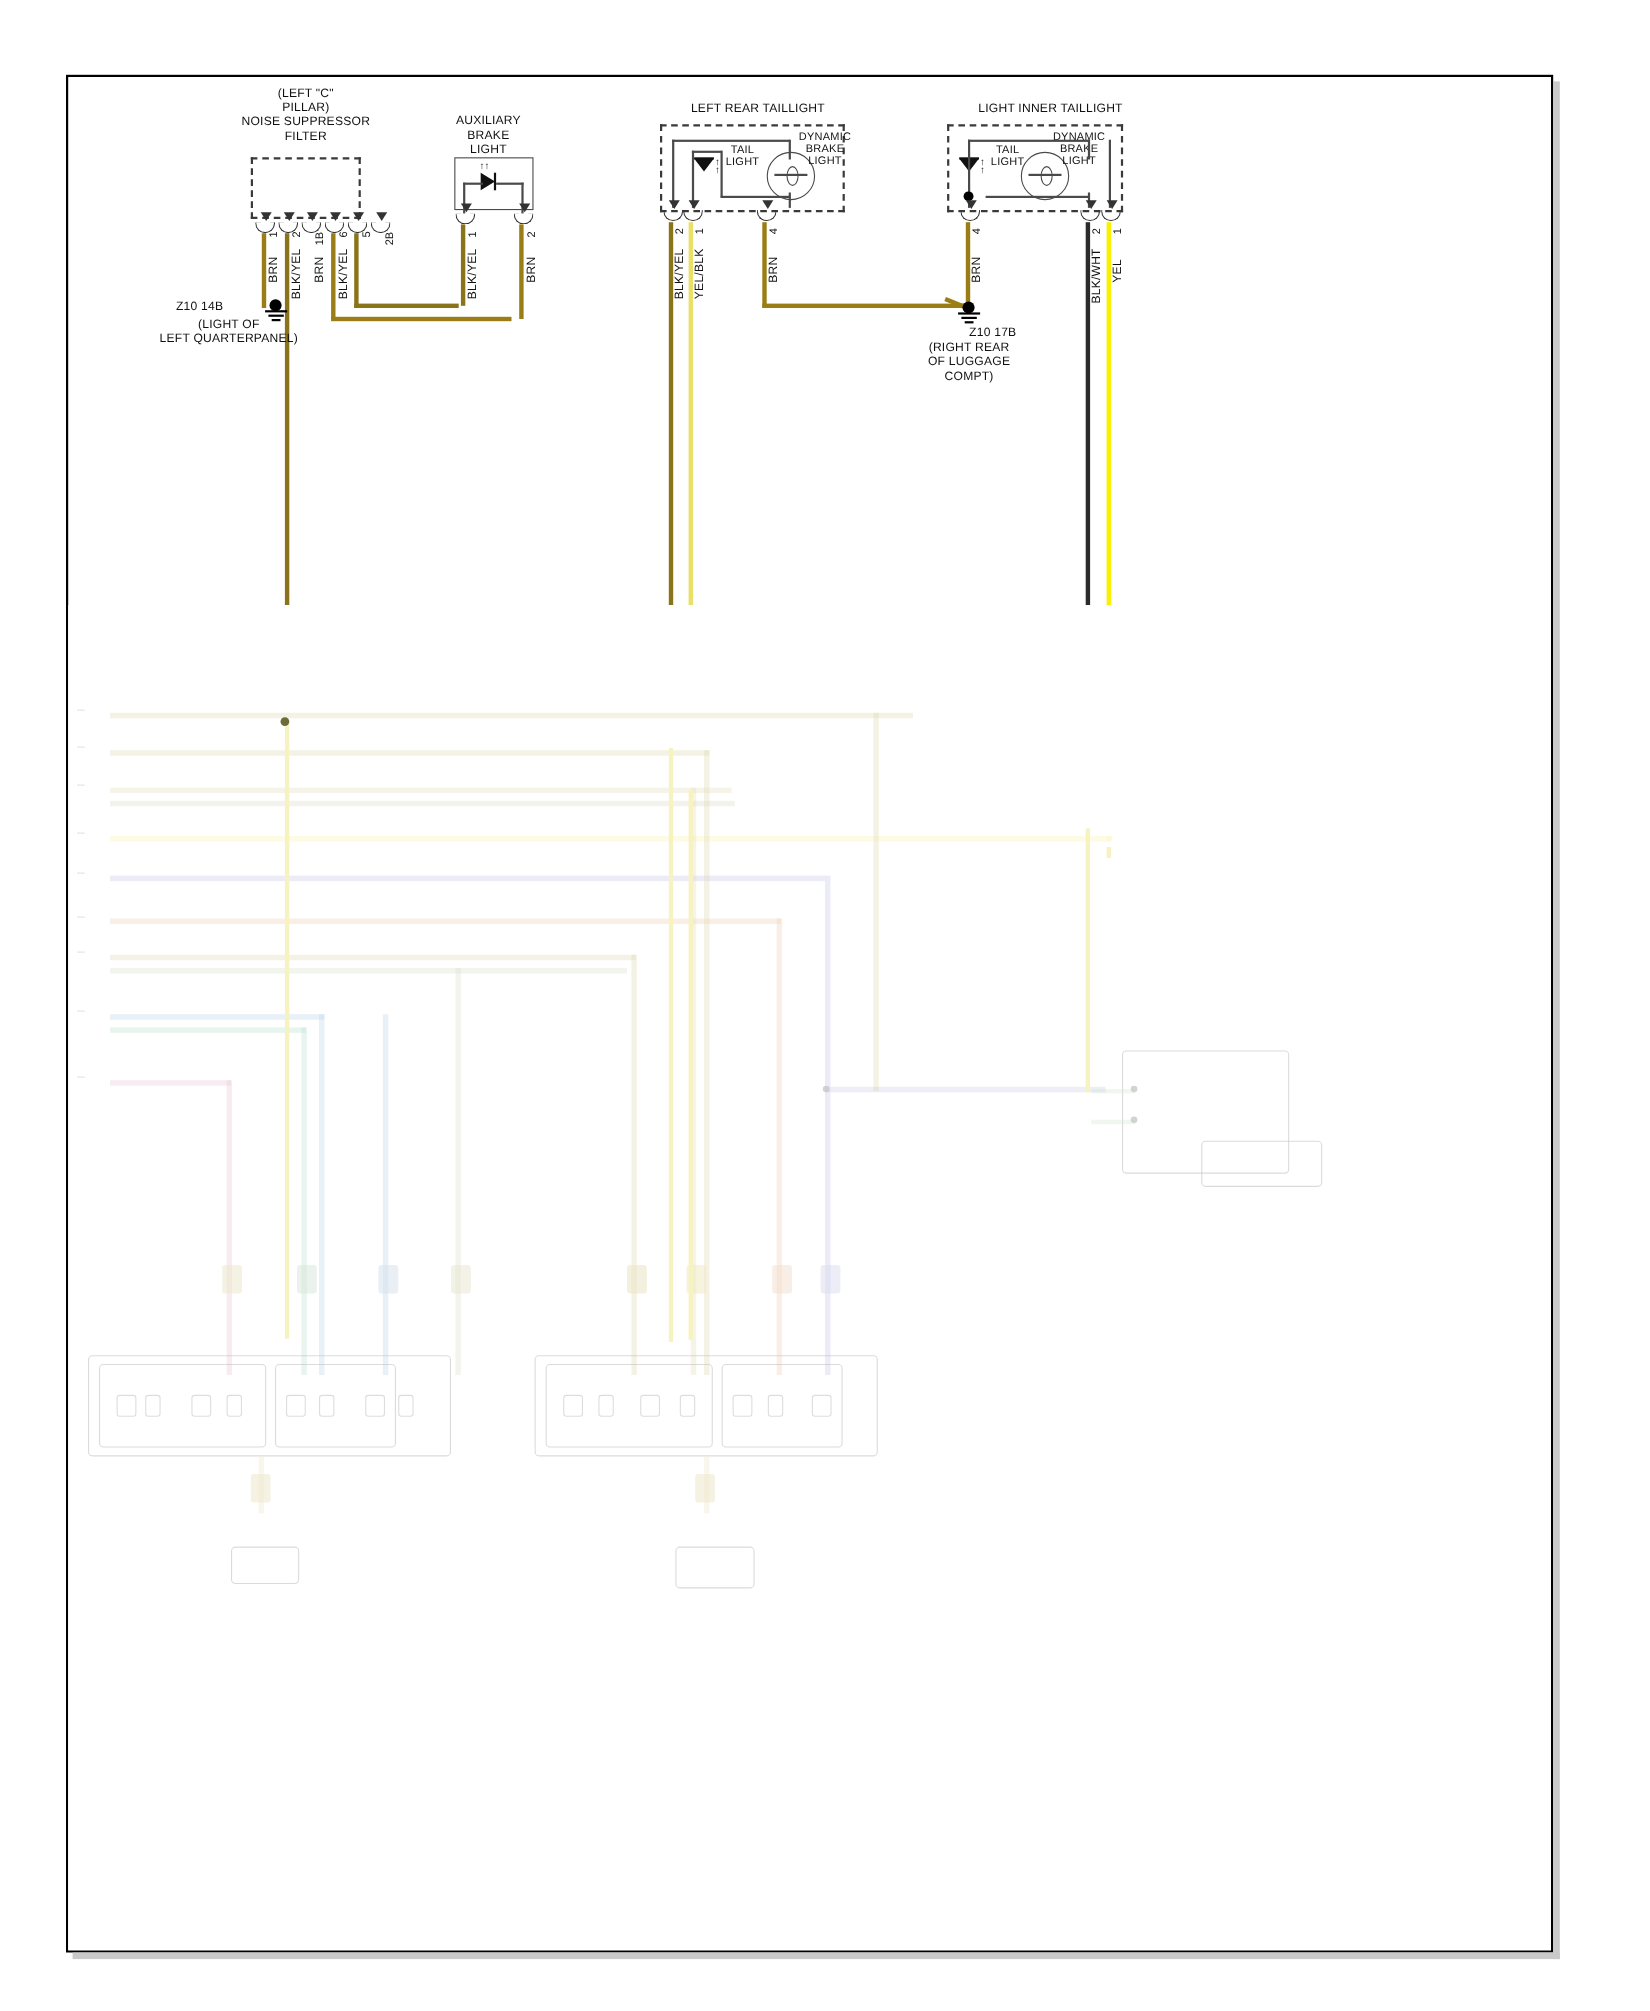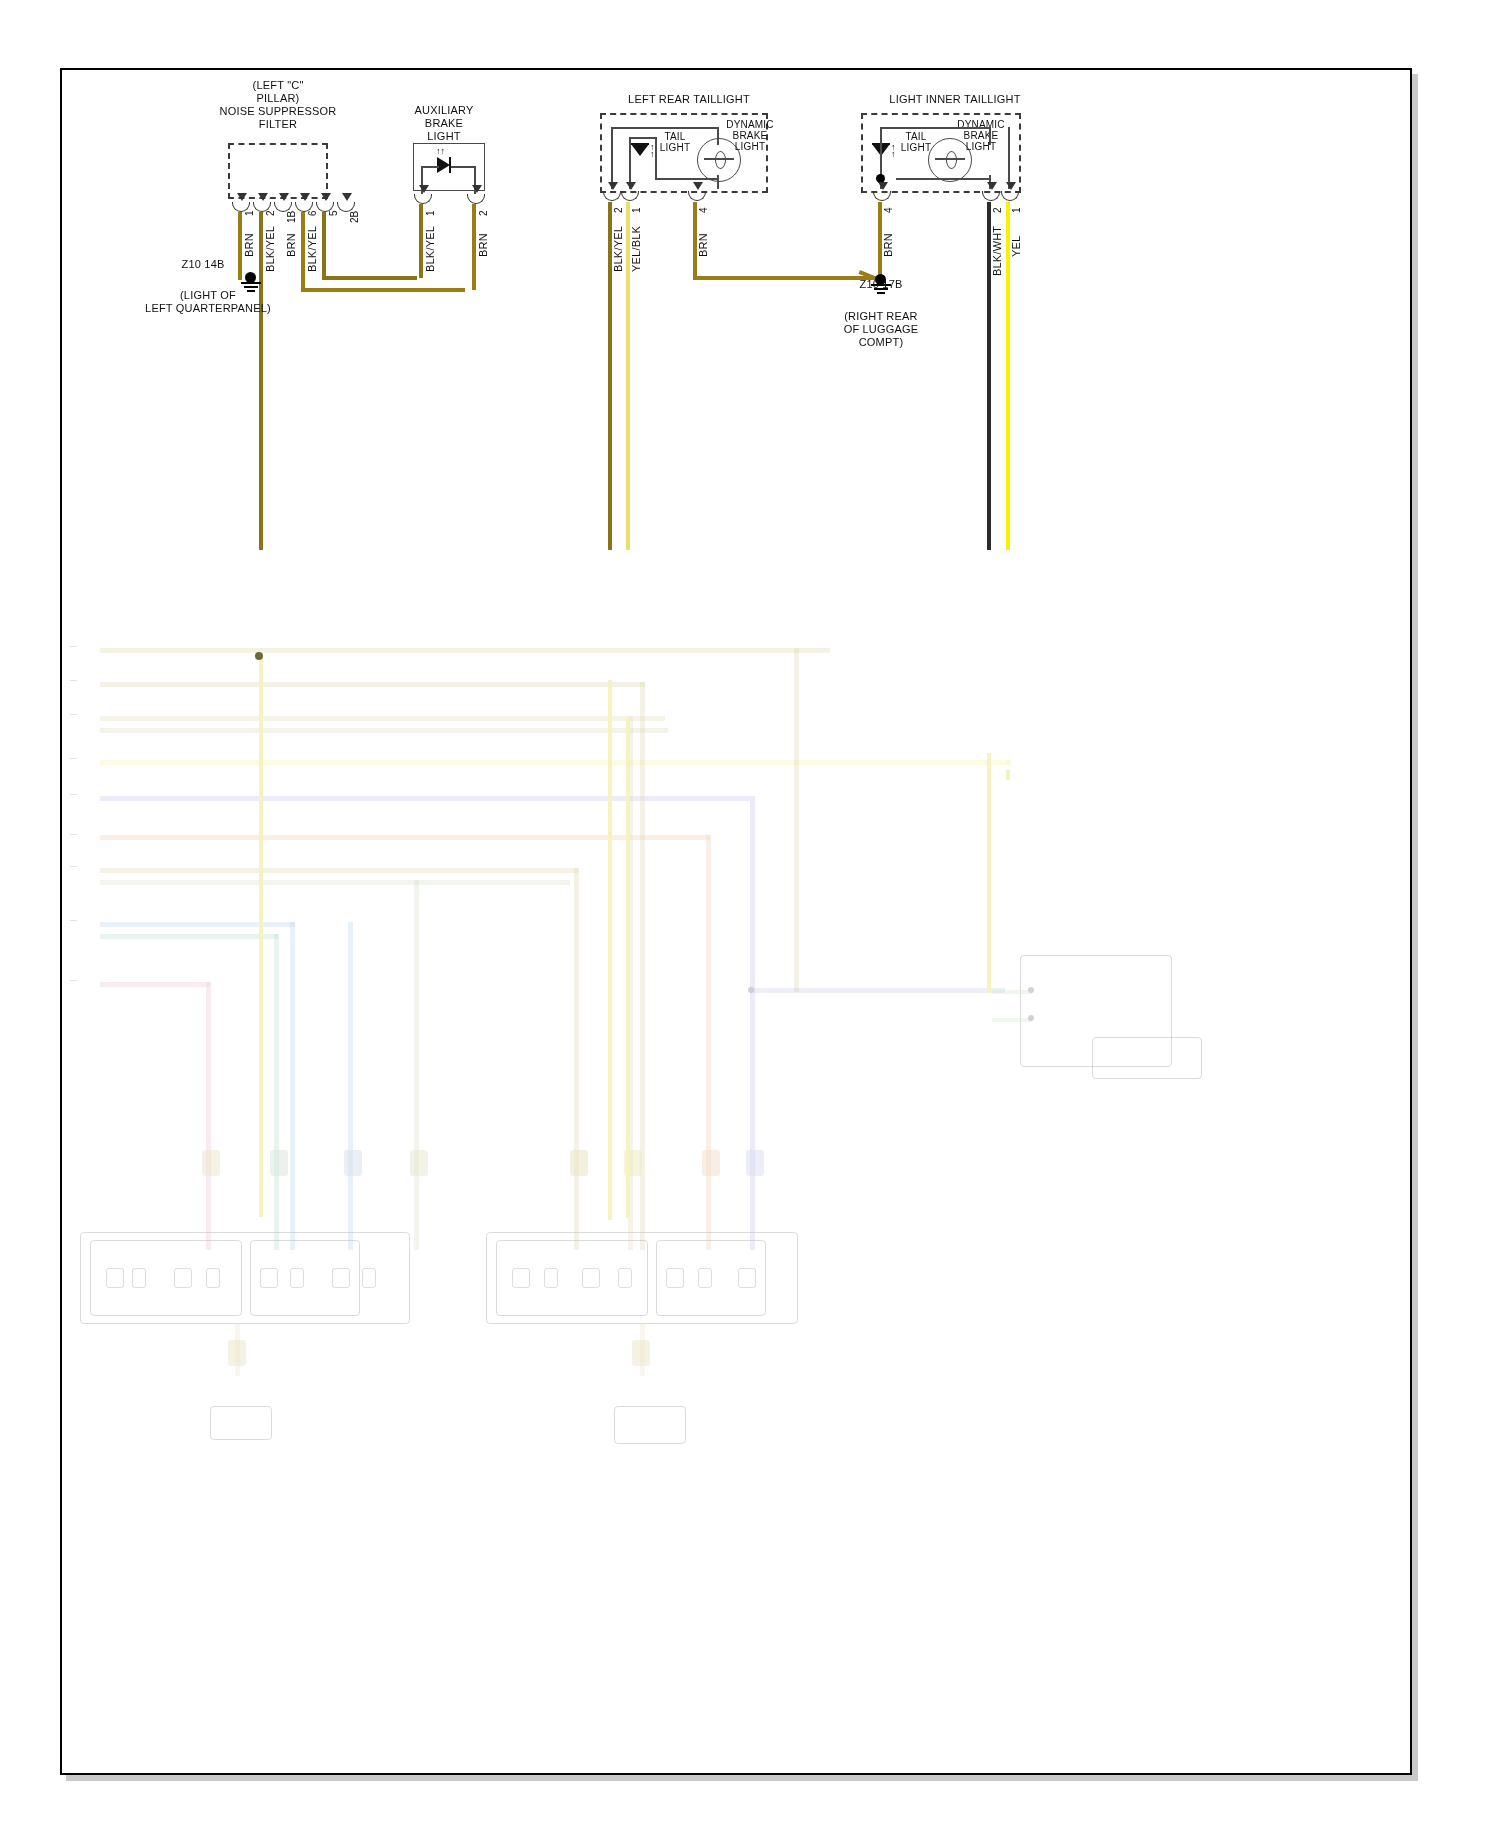--- a/index.html
+++ b/index.html
@@ -135,21 +135,21 @@
   <div class="wire v w-blkyel" style="left:322px;top:212px;height:68px;"></div>
   <div class="wire h w-blkyel" style="left:322px;top:276px;width:95px;"></div>
   <div class="wire h w-brn" style="left:301px;top:288px;width:164px;"></div>
 
   <div class="gnd" style="left:240px;top:272px;">
     <div class="dot"></div>
       <div class="b1"></div>
       <div class="b2"></div>
       <div class="b3"></div>
   </div>
-  <div class="lbl" style="left:160px;top:258px;width:86px;text-align:center;">Z10 14B</div>
+  <div class="lbl" style="left:160px;top:273px;width:86px;text-align:left;">Z10 14B</div>
   <div class="lbl" style="left:118px;top:289px;width:180px;">(LIGHT OF
 LEFT QUARTERPANEL)</div>
 
   <div class="lbl" style="left:385px;top:104px;width:118px;">AUXILIARY
 BRAKE
 LIGHT</div>
   <div class="box-solid" style="left:413px;top:143px;width:72px;height:48px;"></div>
   <div class="diode" style="left:437px;top:155px;">
     <div class="tri"></div>
       <div class="bar"></div>
@@ -284,21 +284,21 @@
   <div class="wire v w-blkwht" style="left:987px;top:202px;height:551px;"></div>
   <div class="wire v w-yel" style="left:1006px;top:202px;height:568px;"></div>
 
   <div class="wire" style="left:860px;top:270px;width:22px;height:4px;transform:rotate(22deg);transform-origin:0 0;background:#9a7d15;"></div>
   <div class="gnd" style="left:870px;top:274px;">
     <div class="dot"></div>
       <div class="b1"></div>
       <div class="b2"></div>
       <div class="b3"></div>
   </div>
-  <div class="lbl" style="left:838px;top:278px;width:86px;">Z10 17B</div>
+  <div class="lbl" style="left:838px;top:296px;width:86px;text-align:right;">Z10 17B</div>
   <div class="lbl" style="left:826px;top:310px;width:110px;">(RIGHT REAR
 OF LUGGAGE
 COMPT)</div>
 
   <div class="ghost">
 
     <div class="g-line" style="left:38px;top:98px;width:730px;height:5px;background:#ded8b0;"></div>
     <div class="g-line" style="left:38px;top:132px;width:545px;height:5px;background:#ded8b0;"></div>
     <div class="g-line" style="left:38px;top:166px;width:565px;height:5px;background:#e4dfbb;"></div>
     <div class="g-line" style="left:38px;top:178px;width:568px;height:5px;background:#dcd9c2;"></div>

